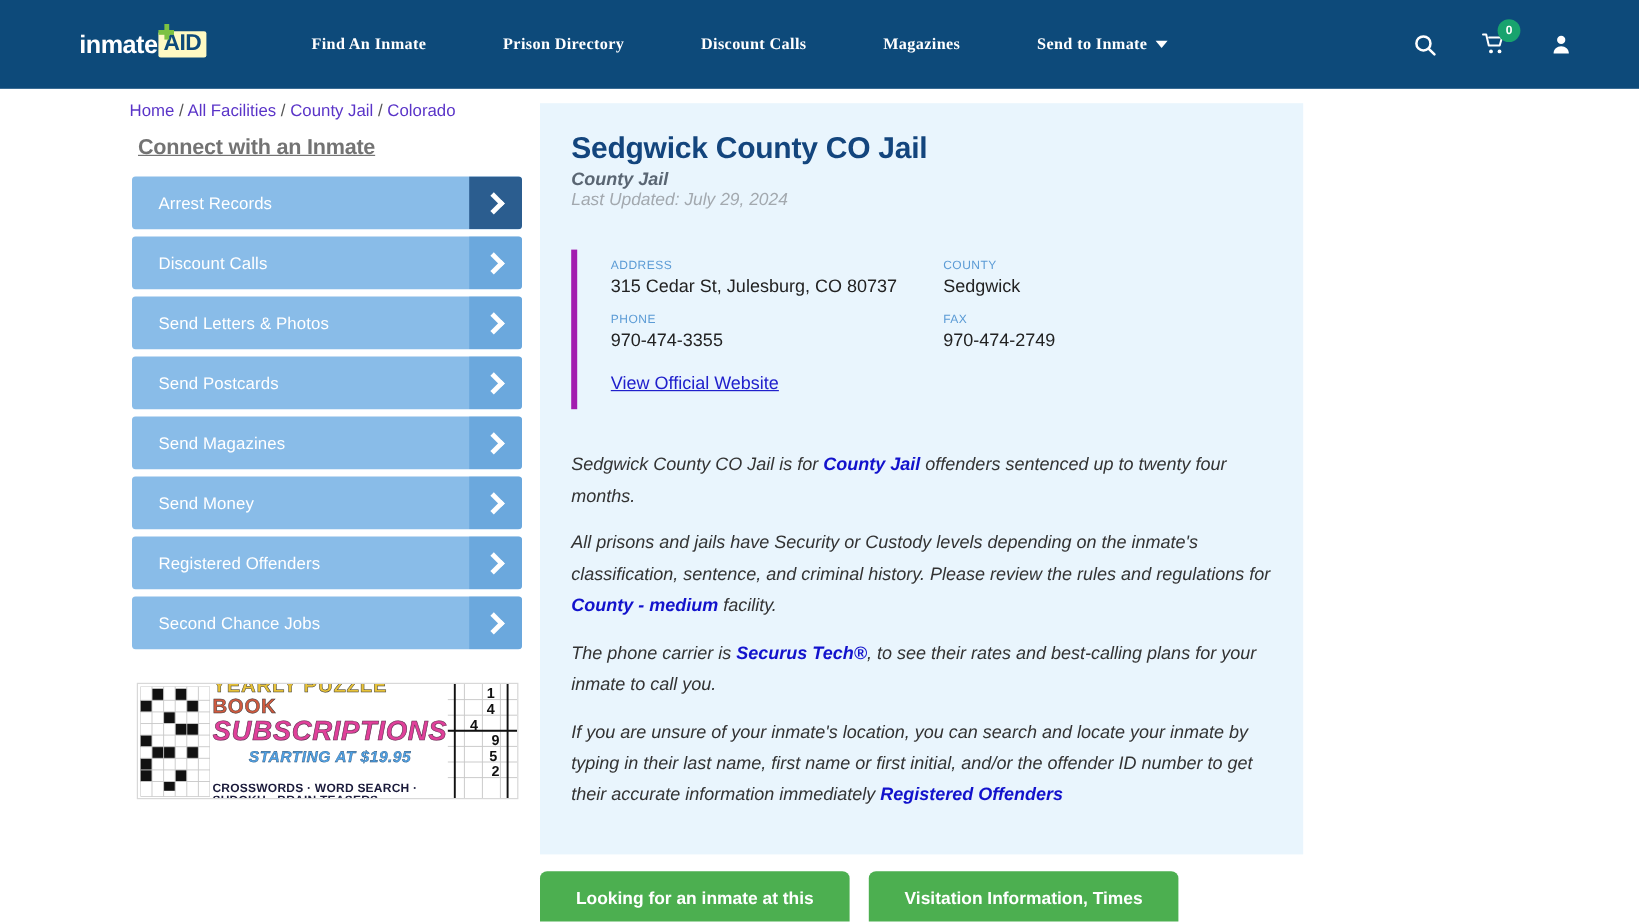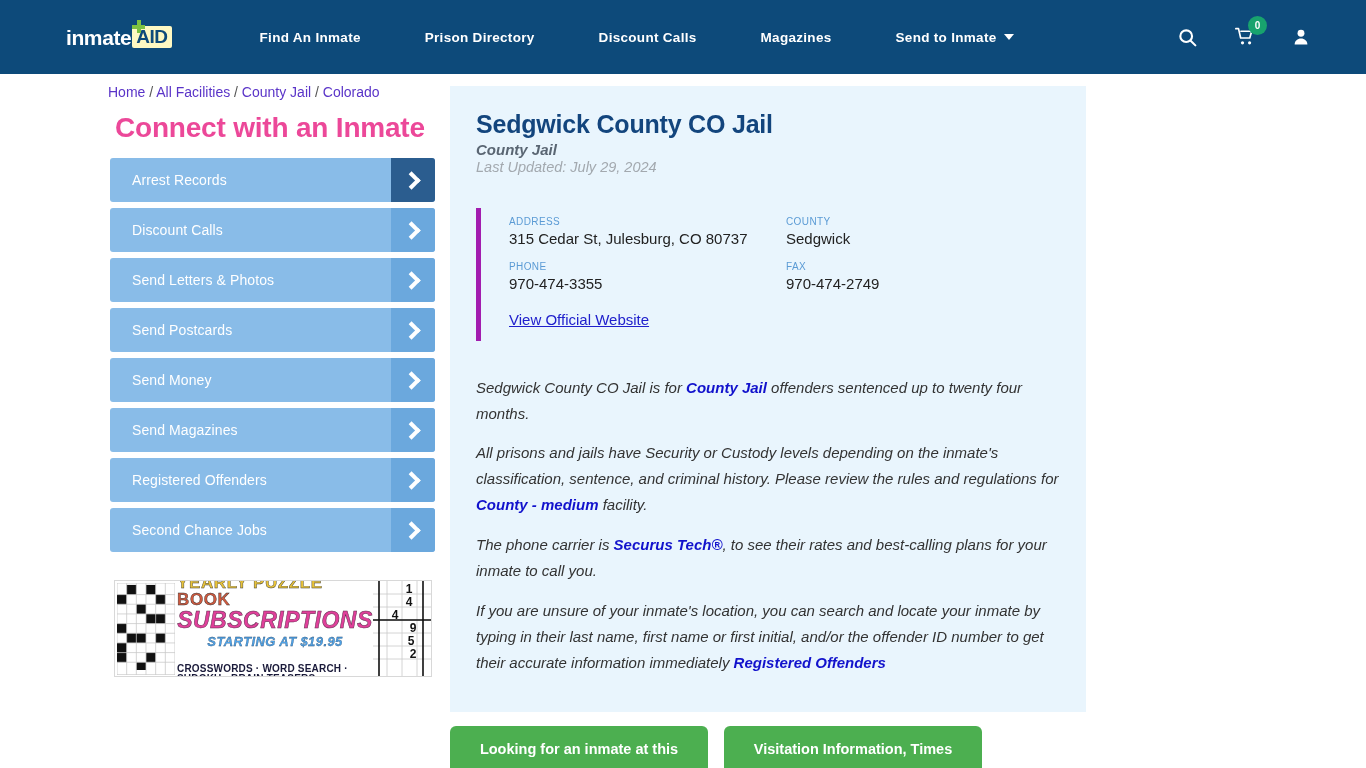--- a/index.html
+++ b/index.html
@@ -54,20 +54,21 @@
     line-height: 1;
     margin-left: 1px;
     border-radius: 2px;
     letter-spacing: -0.5px;
   }
 
   .main-nav {
     display: flex;
     flex: 1;
     gap: 0;
+    font-family: Liberation Serif, serif;
   }
   .nav-link {
     color: #ffffff;
     font-size: 13.5px;
     font-weight: 700;
     letter-spacing: 0.3px;
     text-decoration: none;
     padding: 0 32px;
     white-space: nowrap;
     cursor: pointer;
@@ -118,23 +119,24 @@
     left: 108px; top: 0;
   }
   .breadcrumb a {
     color: #5a34c8;
     text-decoration: none;
     cursor: pointer;
   }
   .breadcrumb .sep { color: #555; }
 
   .sidebar-title {
-    font-size: 28px;
-    font-weight: 700;
-    color: #ec4899;
+    font-size: 18px;
+    font-weight: 700;
+    color: #737373;
+    text-decoration: underline;
     margin: 26px 0 14px 5px;
     display: inline-block;
     letter-spacing: -0.2px;
   }
 
   .side-btn {
     display: flex;
     align-items: stretch;
     height: 44px;
     margin-bottom: 6px;
@@ -377,27 +379,27 @@
           <i class="chev"></i>
         </span>
     </div>
     <div class="side-btn">
       <span class="label">Send Postcards</span>
       <span class="arrow-box">
           <i class="chev"></i>
         </span>
     </div>
     <div class="side-btn">
+      <span class="label">Send Magazines</span>
+      <span class="arrow-box">
+          <i class="chev"></i>
+        </span>
+    </div>
+    <div class="side-btn">
       <span class="label">Send Money</span>
-      <span class="arrow-box">
-          <i class="chev"></i>
-        </span>
-    </div>
-    <div class="side-btn">
-      <span class="label">Send Magazines</span>
       <span class="arrow-box">
           <i class="chev"></i>
         </span>
     </div>
     <div class="side-btn">
       <span class="label">Registered Offenders</span>
       <span class="arrow-box">
           <i class="chev"></i>
         </span>
     </div>

